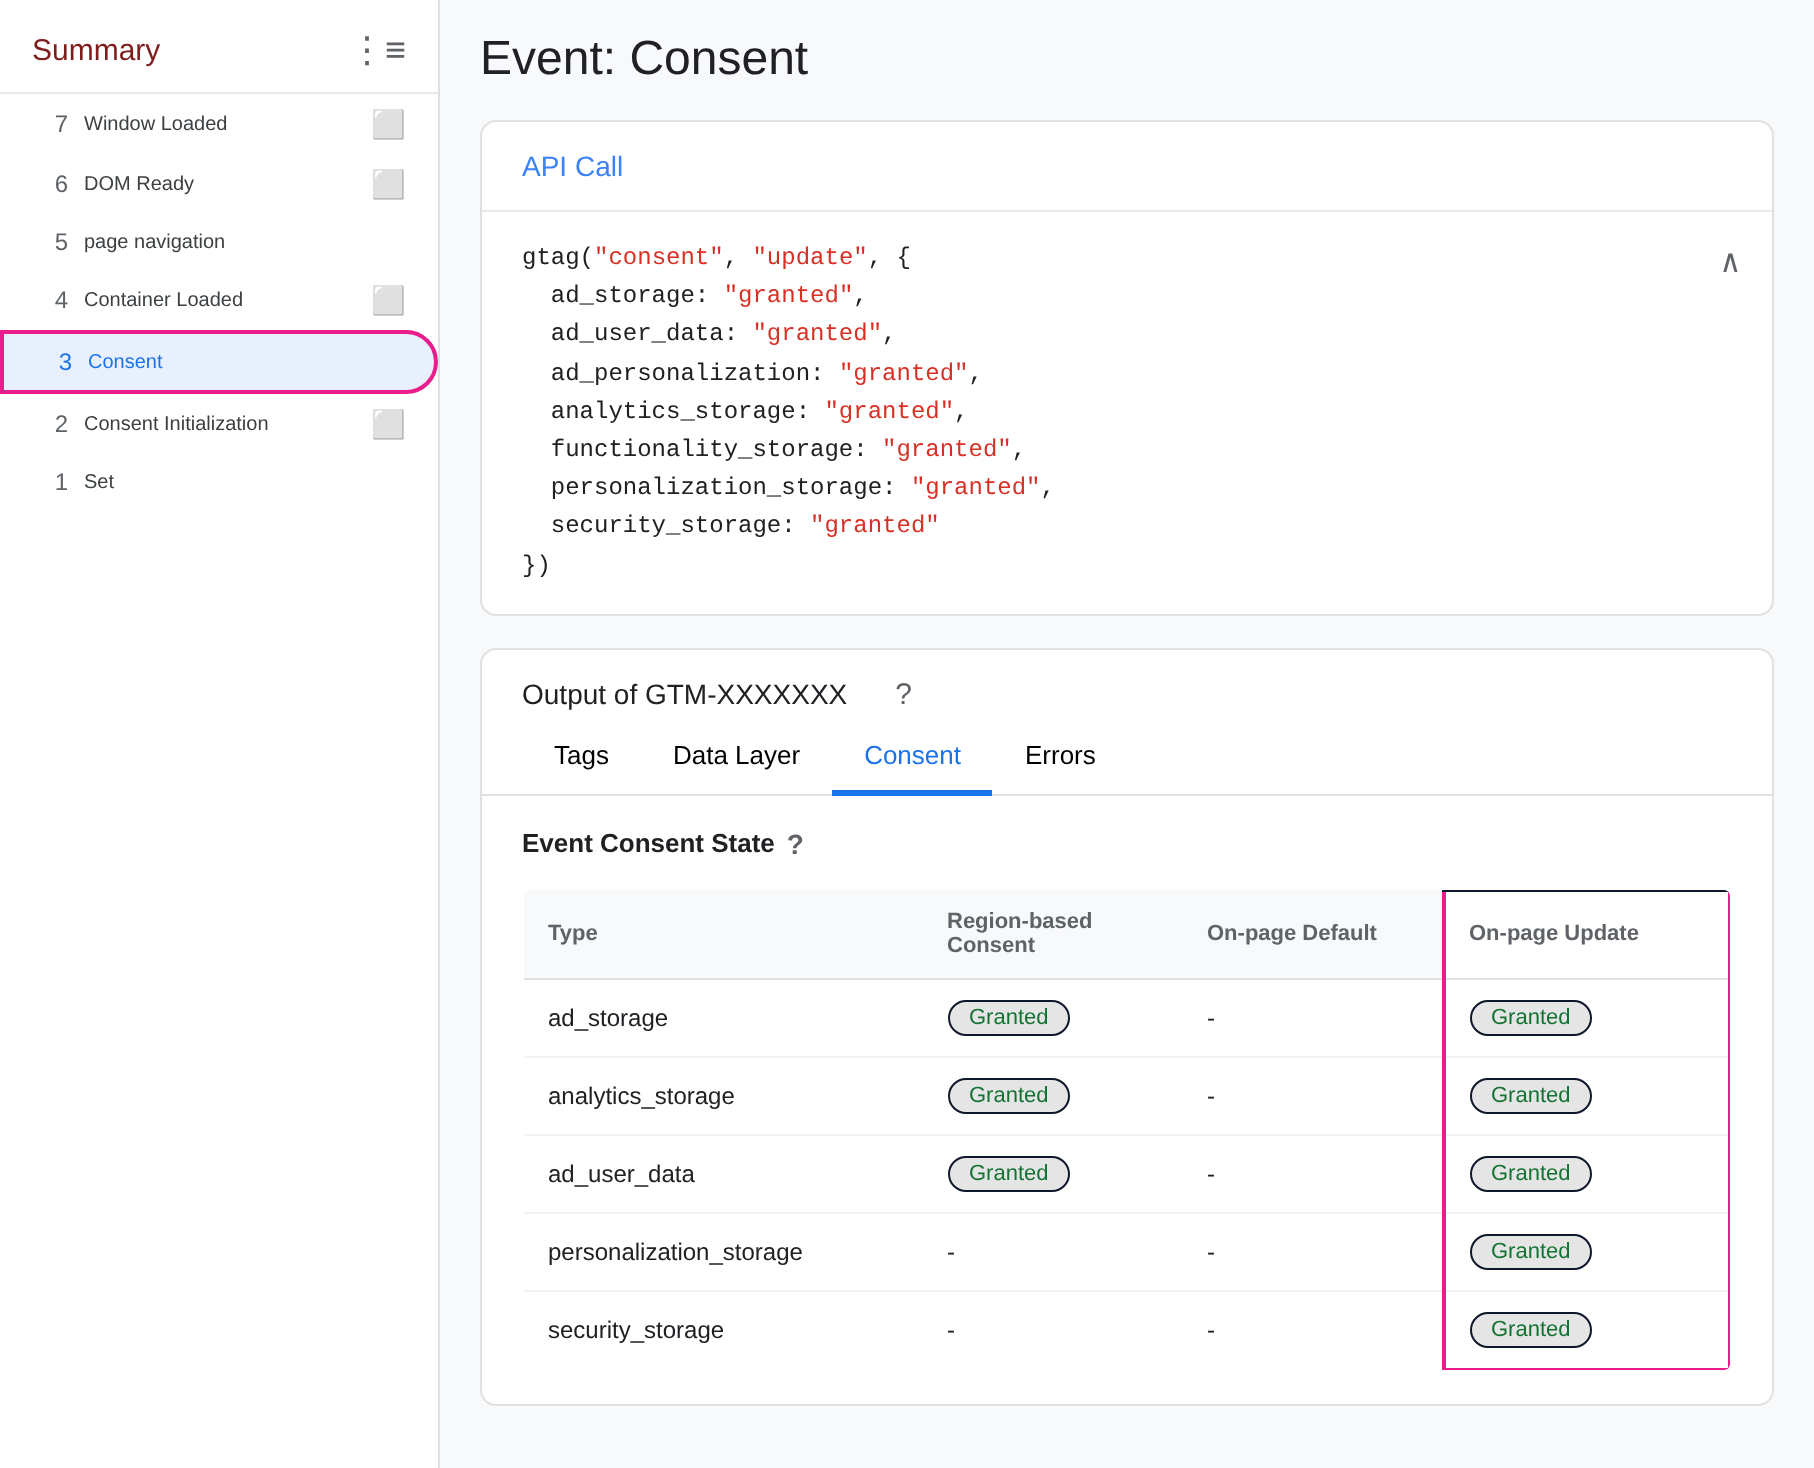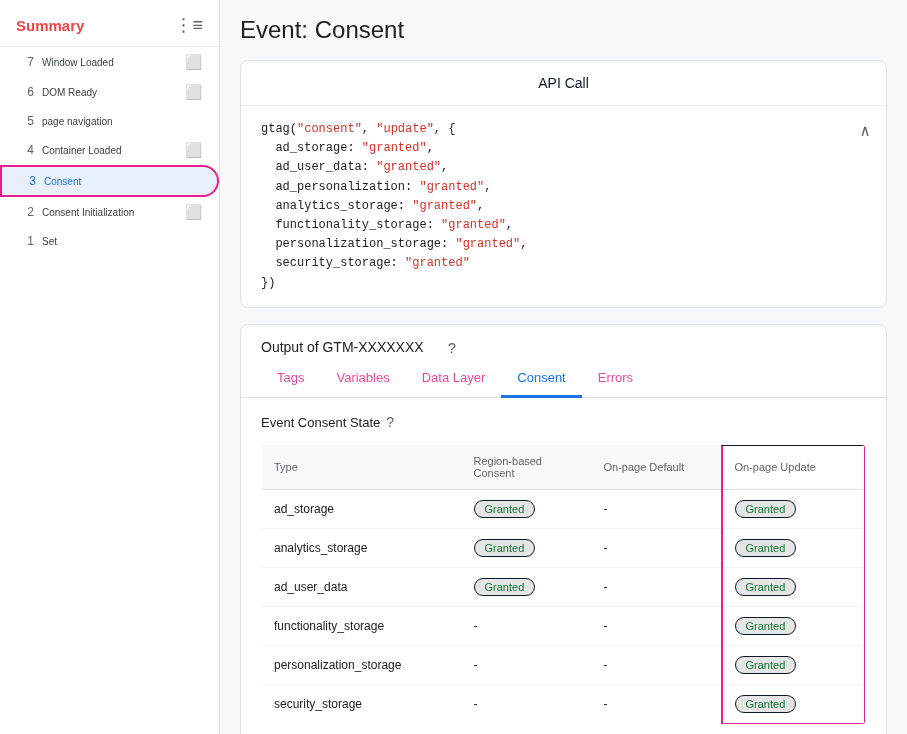--- a/index.html
+++ b/index.html
@@ -26,22 +26,22 @@
     }
     .sidebar-header {
       display: flex;
       align-items: center;
       justify-content: space-between;
       padding: 14px 16px 10px 16px;
       border-bottom: 1px solid #e8eaed;
     }
     .sidebar-header-title {
       font-size: 15px;
-      font-weight: 700;
-      color: #ef4444;
+      font-weight: 400;
+      color: #7f1d1d;
     }
     .sidebar-header-icon {
       color: #5f6368;
       font-size: 18px;
       cursor: pointer;
     }
     .sidebar-section-label {
       padding: 10px 16px 6px 16px;
       font-size: 12px;
       font-weight: 600;
@@ -101,23 +101,22 @@
       background: #fff;
       border-radius: 8px;
       border: 1px solid #e0e0e0;
       margin-bottom: 16px;
       overflow: hidden;
     }
     .card-header {
       padding: 14px 20px;
       font-size: 14px;
       font-weight: 500;
-      color: #0f172a;
+      color: #3b82f6;
       border-bottom: 1px solid #e8eaed;
-      text-align: center;
     }
 
     
     .code-block {
       padding: 14px 20px;
       font-family: 'Courier New', monospace;
       font-size: 12px;
       line-height: 1.6;
       color: #202124;
       position: relative;
@@ -152,63 +151,63 @@
     
     .tabs {
       display: flex;
       border-bottom: 1px solid #e0e0e0;
       padding: 0 20px;
       margin-top: 4px;
     }
     .tab {
       padding: 10px 16px;
       font-size: 13px;
-      color: #ec4899;
+      color: #000000;
       cursor: pointer;
       border-bottom: 3px solid transparent;
       margin-bottom: -1px;
     }
     .tab.active {
       color: #1a73e8;
       border-bottom: 3px solid #1a73e8;
       font-weight: 500;
     }
 
     
     .consent-section {
       padding: 16px 20px;
     }
     .section-label {
       font-size: 13px;
-      font-weight: 400;
+      font-weight: 700;
       color: #202124;
       margin-bottom: 14px;
       display: flex;
-      align-items: flex-end;
+      align-items: flex-start;
       gap: 6px;
     }
     .section-label .help-icon {
       color: #5f6368;
       font-size: 14px;
       cursor: pointer;
     }
 
     
     .consent-table {
       width: 100%;
       border-collapse: collapse;
       border: 1px solid #e0e0e0;
       border-radius: 4px;
       overflow: hidden;
     }
     .consent-table th {
       background: #f8f9fa;
       color: #5f6368;
       font-size: 11px;
-      font-weight: 400;
+      font-weight: 700;
       padding: 10px 12px;
       text-align: left;
       border-bottom: 1px solid #e0e0e0;
     }
     .consent-table td {
       padding: 10px 12px;
       border-bottom: 1px solid #f1f3f4;
       font-size: 12px;
       color: #202124;
     }
@@ -310,23 +309,20 @@
     <div class="output-header">
       <span>Output of GTM-XXXXXXX</span>
       <span class="help-icon">?</span>
     </div>
 
     <div class="tabs">
       <div class="tab">
         <span>Tags</span>
       </div>
       <div class="tab">
-        <span>Variables</span>
-      </div>
-      <div class="tab">
         <span>Data Layer</span>
       </div>
       <div class="tab active">
         <span>Consent</span>
       </div>
       <div class="tab">
         <span>Errors</span>
       </div>
     </div>
 
@@ -358,26 +354,20 @@
               <td class="col-default dash-cell">-</td>
               <td class="col-update"><span class="badge-granted">Granted</span></td>
             </tr>
             <tr>
               <td class="col-type">ad_user_data</td>
               <td class="col-region"><span class="badge-granted">Granted</span></td>
               <td class="col-default dash-cell">-</td>
               <td class="col-update"><span class="badge-granted">Granted</span></td>
             </tr>
             <tr>
-              <td class="col-type">functionality_storage</td>
-              <td class="col-region dash-cell">-</td>
-              <td class="col-default dash-cell">-</td>
-              <td class="col-update"><span class="badge-granted">Granted</span></td>
-            </tr>
-            <tr>
               <td class="col-type">personalization_storage</td>
               <td class="col-region dash-cell">-</td>
               <td class="col-default dash-cell">-</td>
               <td class="col-update"><span class="badge-granted">Granted</span></td>
             </tr>
             <tr>
               <td class="col-type">security_storage</td>
               <td class="col-region dash-cell">-</td>
               <td class="col-default dash-cell">-</td>
               <td class="col-update"><span class="badge-granted">Granted</span></td>

